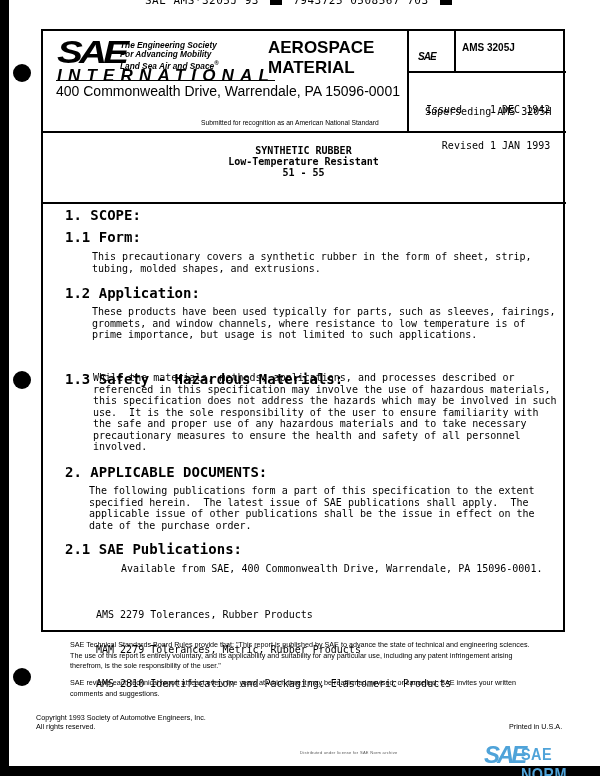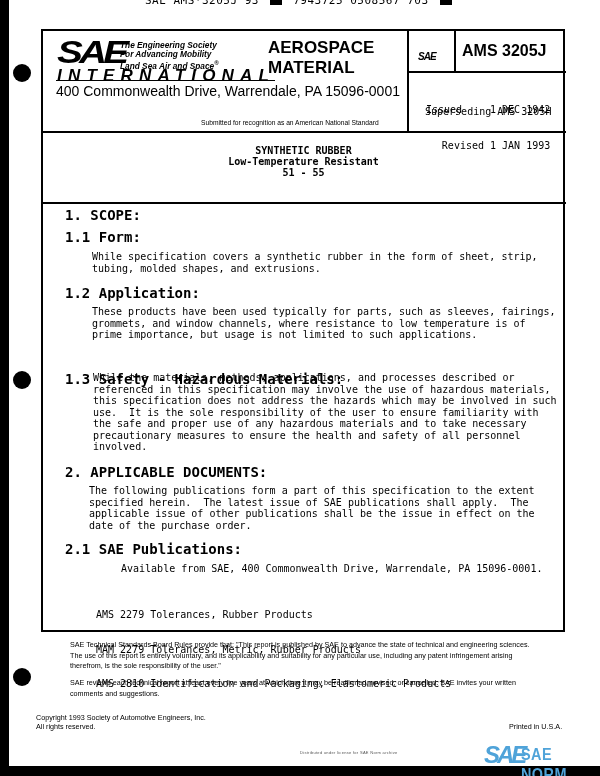--- a/index.html
+++ b/index.html
@@ -16,21 +16,21 @@
   .vline { width:2px; background:#000; }
   .hline { height:2px; background:#000; }
   .sae-logo { left:57px; top:40px; font-family:"Liberation Sans",sans-serif; font-weight:bold; font-style:italic; font-size:31px; letter-spacing:-3px; line-height:26px; transform:scaleX(1.25); transform-origin:left top; }
   .tagline { left:120px; top:41px; font-size:8.3px; line-height:9px; font-style:italic; font-weight:bold; }
   .intl { left:57px; top:66px; font-size:17px; font-style:italic; font-weight:bold; letter-spacing:6.2px; }
   .intl-rule { left:56px; top:80px; width:219px; height:1px; background:#000; }
   .address { left:56px; top:83px; font-size:14px; white-space:nowrap; }
   .big-title { left:268px; top:38px; font-size:17px; font-weight:bold; line-height:19.5px; }
   .submitted { left:201px; top:119px; font-size:6.7px; white-space:nowrap; }
   .small-sae { left:418px; top:51px; font-size:10px; font-weight:bold; font-style:italic; letter-spacing:-1px; }
-  .ams-num { left:462px; top:42px; font-size:16px; font-weight:bold; }
+  .ams-num { left:462px; top:42px; font-size:10px; font-weight:bold; }
   .issue { left:426px; top:80px; font-size:10px; line-height:12px; white-space:pre; }
   .super { left:425px; top:106px; font-size:10px; white-space:nowrap; }
   .doc-title { left:41px; top:145px; width:525px; text-align:center; font-size:10px; line-height:11px; font-weight:bold; }
   .title-bottom { left:41px; top:202px; width:525px; height:2px; background:#000; }
   .body-text { font-size:10px; line-height:11.5px; white-space:pre; }
   .heading { font-size:14px; white-space:nowrap; font-weight:bold; }
   .legal { font-size:7.2px; line-height:10.5px; width:460px; }
   .footer-small { font-size:7.2px; line-height:9px; white-space:nowrap; }
   .watermark-sae { left:484px; top:741px; font-size:24px; font-weight:bold; font-style:italic; color:#4fa3d9; letter-spacing:-3px; }
   .watermark-norm { left:521px; top:745px; font-size:17px; font-weight:bold; color:#4fa3d9; letter-spacing:0.5px; transform:scaleX(0.85); transform-origin:left top; }
@@ -85,21 +85,21 @@
 
 <div class="abs doc-title mono">
   <div>SYNTHETIC RUBBER</div>
   <div>Low-Temperature Resistant</div>
   <div>51 - 55</div>
 </div>
 
 <div class="abs heading mono" style="left:65px; top:207px;">1.  SCOPE:</div>
 
 <div class="abs heading mono" style="left:65px; top:229px;">1.1  Form:</div>
-<div class="abs body-text mono" style="left:92px; top:251px;">While specification covers a synthetic rubber in the form of sheet, strip,
+<div class="abs body-text mono" style="left:92px; top:251px;">This precautionary covers a synthetic rubber in the form of sheet, strip,
 tubing, molded shapes, and extrusions.</div>
 
 <div class="abs heading mono" style="left:65px; top:285px;">1.2  Application:</div>
 <div class="abs body-text mono" style="left:92px; top:306px;">These products have been used typically for parts, such as sleeves, fairings,
 grommets, and window channels, where resistance to low temperature is of
 prime importance, but usage is not limited to such applications.</div>
 
 <div class="abs heading mono" style="left:65px; top:371px;">1.3  Safety - Hazardous Materials:</div>
 <div class="abs body-text mono" style="left:93px; top:372px;">While the materials, methods, applications, and processes described or
 referenced in this specification may involve the use of hazardous materials,

